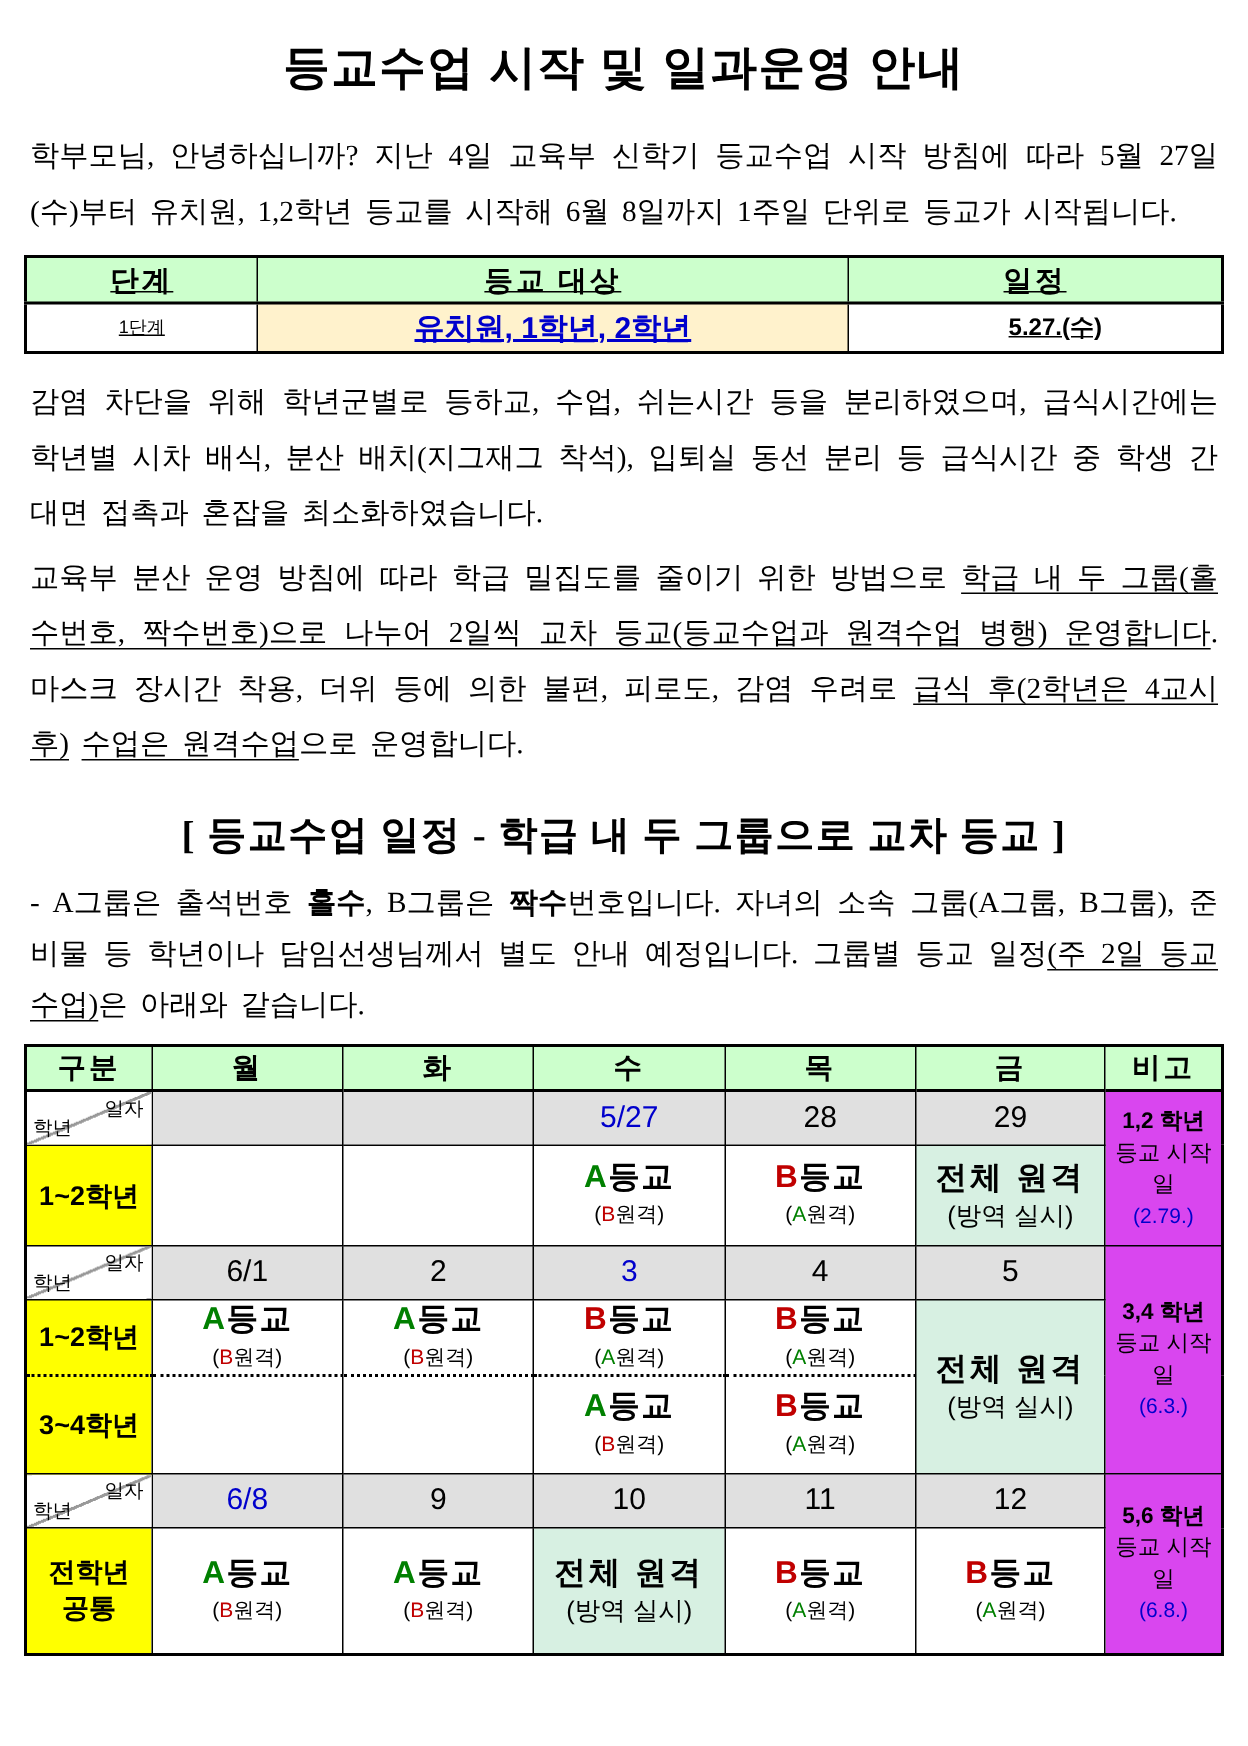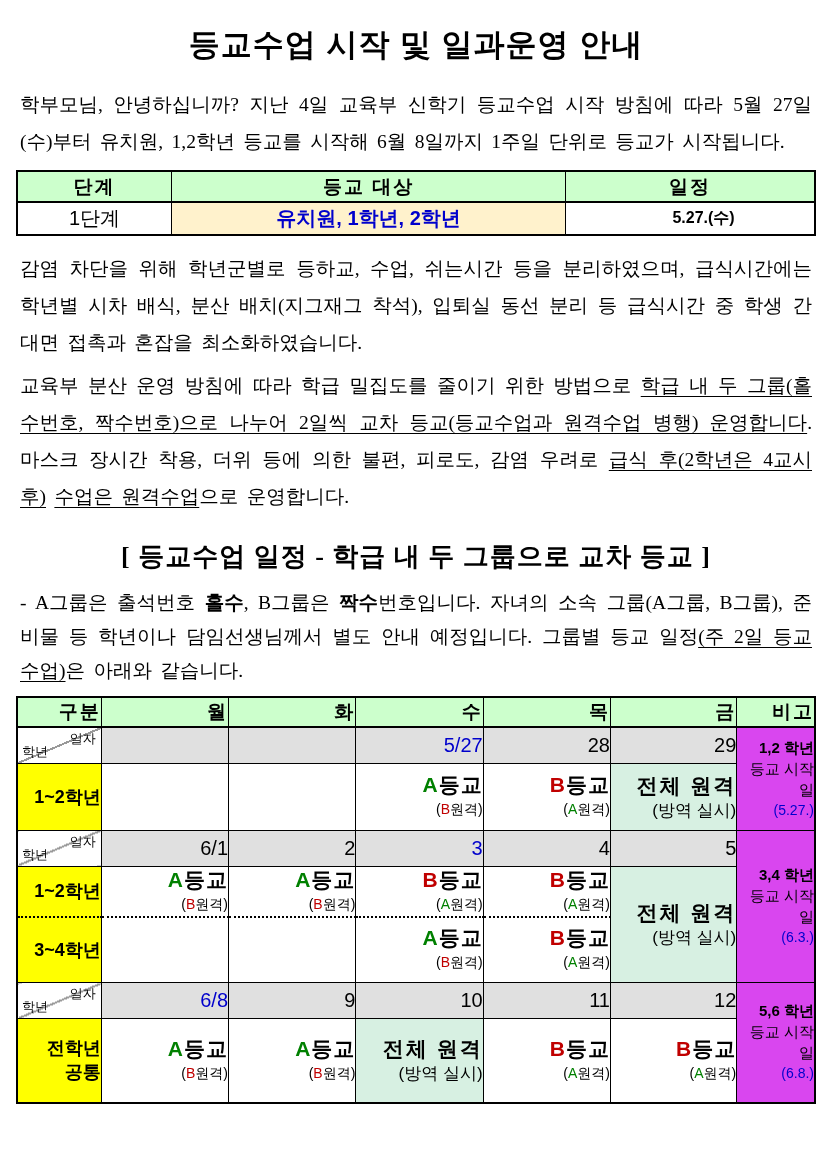--- a/index.html
+++ b/index.html
@@ -23,39 +23,39 @@
   .para{
     font-size:19.5px;line-height:37px;text-align:justify;
     word-spacing:3.5px;margin:0 4px 6px 4px;
   }
   .para .b{font-weight:bold;}
   .para .u{text-decoration:underline;text-underline-offset:4px;}
 
   
   table{border-collapse:collapse;}
   .stage-table{width:800px;margin:10px auto 14px auto;font-family:"Liberation Sans", sans-serif;}
-  .stage-table th,.stage-table td{border:1px solid #000;text-align:center;vertical-align:middle;}
+  .stage-table th,.stage-table td{border:1px solid #000;text-align:center;vertical-align:middle;text-decoration:underline;}
   .stage-table{border:2px solid #000;}
   .stage-table th{
     background:var(--c-header_green);font-size:19px;height:31px;
     border-bottom:2px solid #000;font-weight:bold;letter-spacing:2px;
   }
-  .stage-table td{height:33px;font-size:20px;}
+  .stage-table td{height:33px;font-size:12px;}
   .stage-table td.target{background:var(--c-cream);color:var(--c-blue);font-weight:bold;font-size:20px;}
   .stage-table td.sched{font-weight:bold;font-size:16px;padding-left:28px;}
 
   .section-title{
     text-align:center;font-size:26px;font-weight:bold;margin:24px 0 12px 0;
     font-family:"Liberation Serif", serif;letter-spacing:1px;
   }
 
   
   .sched-table{width:800px;margin:8px auto 10px auto;border:2px solid #000;
     font-family:"Liberation Sans", sans-serif;table-layout:fixed;}
-  .sched-table th,.sched-table td{border:1px solid #000;text-align:right;vertical-align:middle;padding:0;}
+  .sched-table th,.sched-table td{border:1px solid #000;text-align:center;vertical-align:middle;padding:0;}
   .sched-table th{
     background:var(--c-header_green);height:30px;font-size:19px;font-weight:bold;
     border-bottom:2px solid #000;letter-spacing:2px;
   }
   .sched-table td.date-cell{background:var(--c-gray);height:36px;font-size:20px;}
   .sched-table td.date-cell.blue{color:var(--c-blue);}
   .sched-table td.corner{background:#fff;position:relative;font-size:13px;
     background-image:linear-gradient(to bottom right,
       transparent calc(50% - 1px), #999 calc(50% - 1px),
       #999 calc(50% + 1px), transparent calc(50% + 1px));}
@@ -146,21 +146,21 @@
             <span class="bl">학년</span>
           </td>
           <td class="date-cell"></td>
           <td class="date-cell"></td>
           <td class="date-cell blue">5/27</td>
           <td class="date-cell">28</td>
           <td class="date-cell">29</td>
           <td class="note-cell" rowspan="2">
             <div class="n1">1,2 학년</div>
             <div class="n2">등교 시작일</div>
-            <div class="n3">(5.27.)</div>
+            <div class="n3">(2.79.)</div>
           </td>
         </tr>
         <tr class="r-w1">
           <td class="grp">1~2학년</td>
           <td class="cell"></td>
           <td class="cell"></td>
           <td class="cell att">
             <div class="l1"><span class="g-A">A</span>등교</div>
             <div class="l2">(<span class="g-B">B</span>원격)</div>
           </td>

